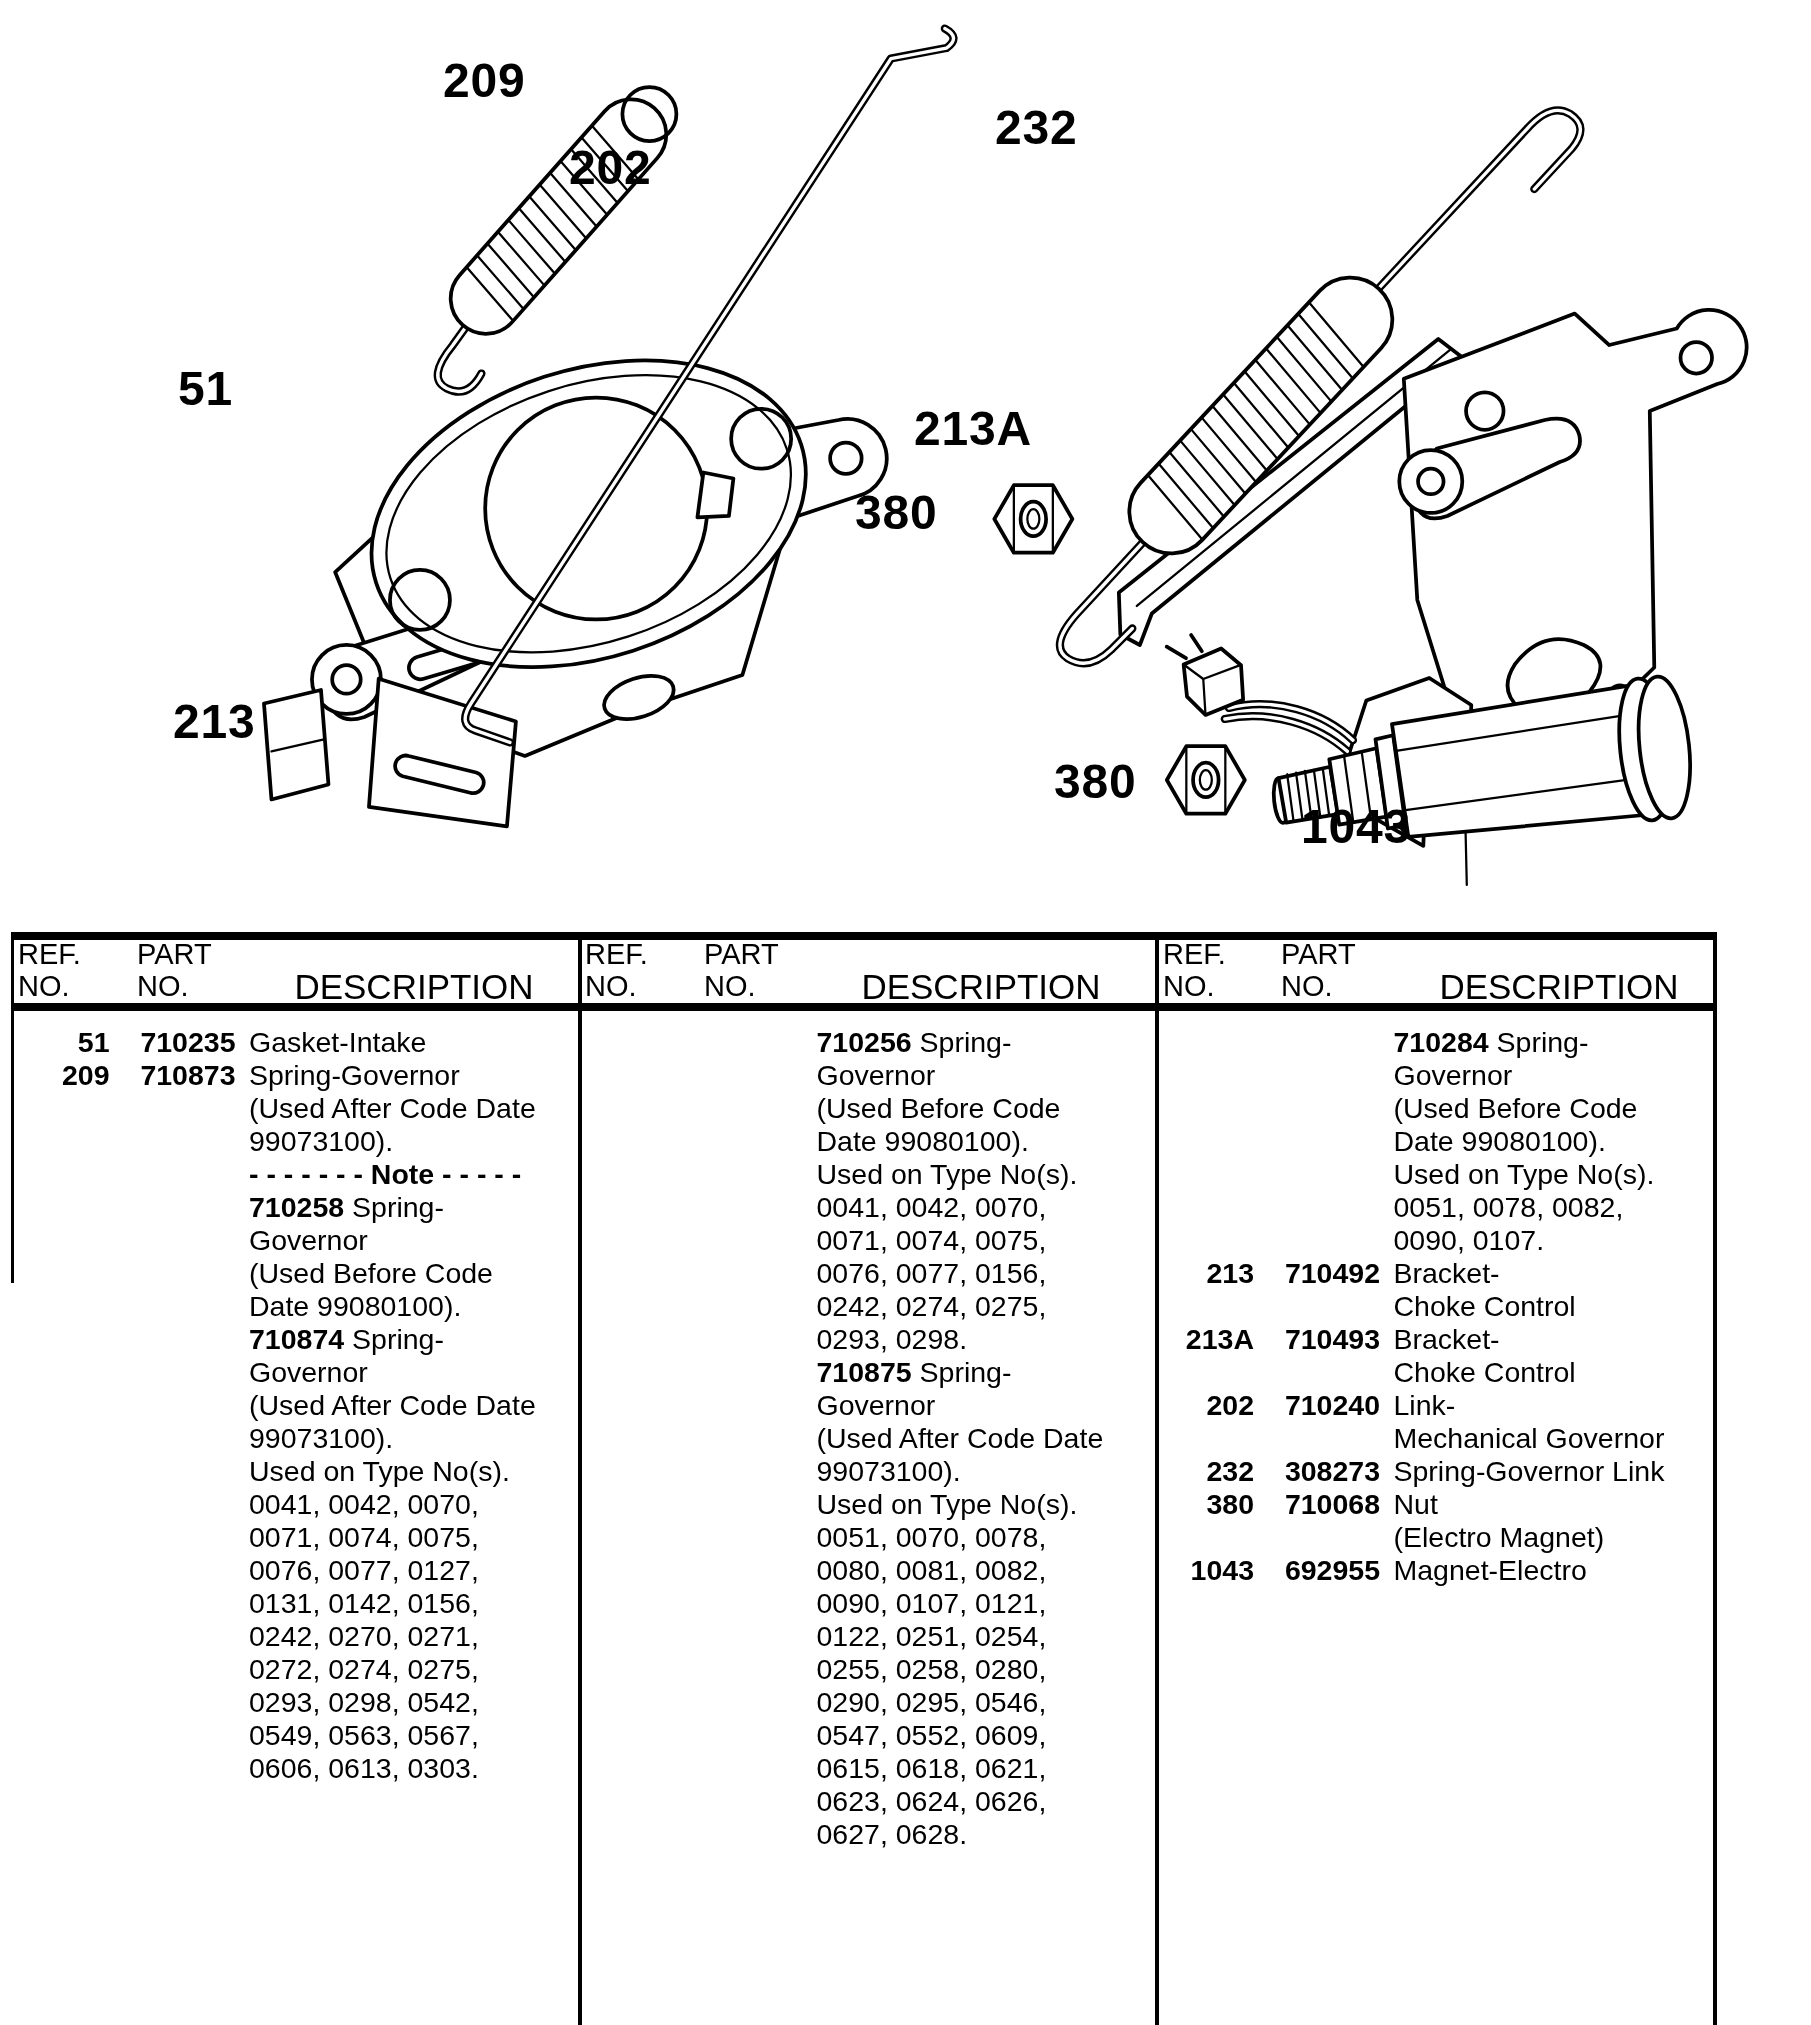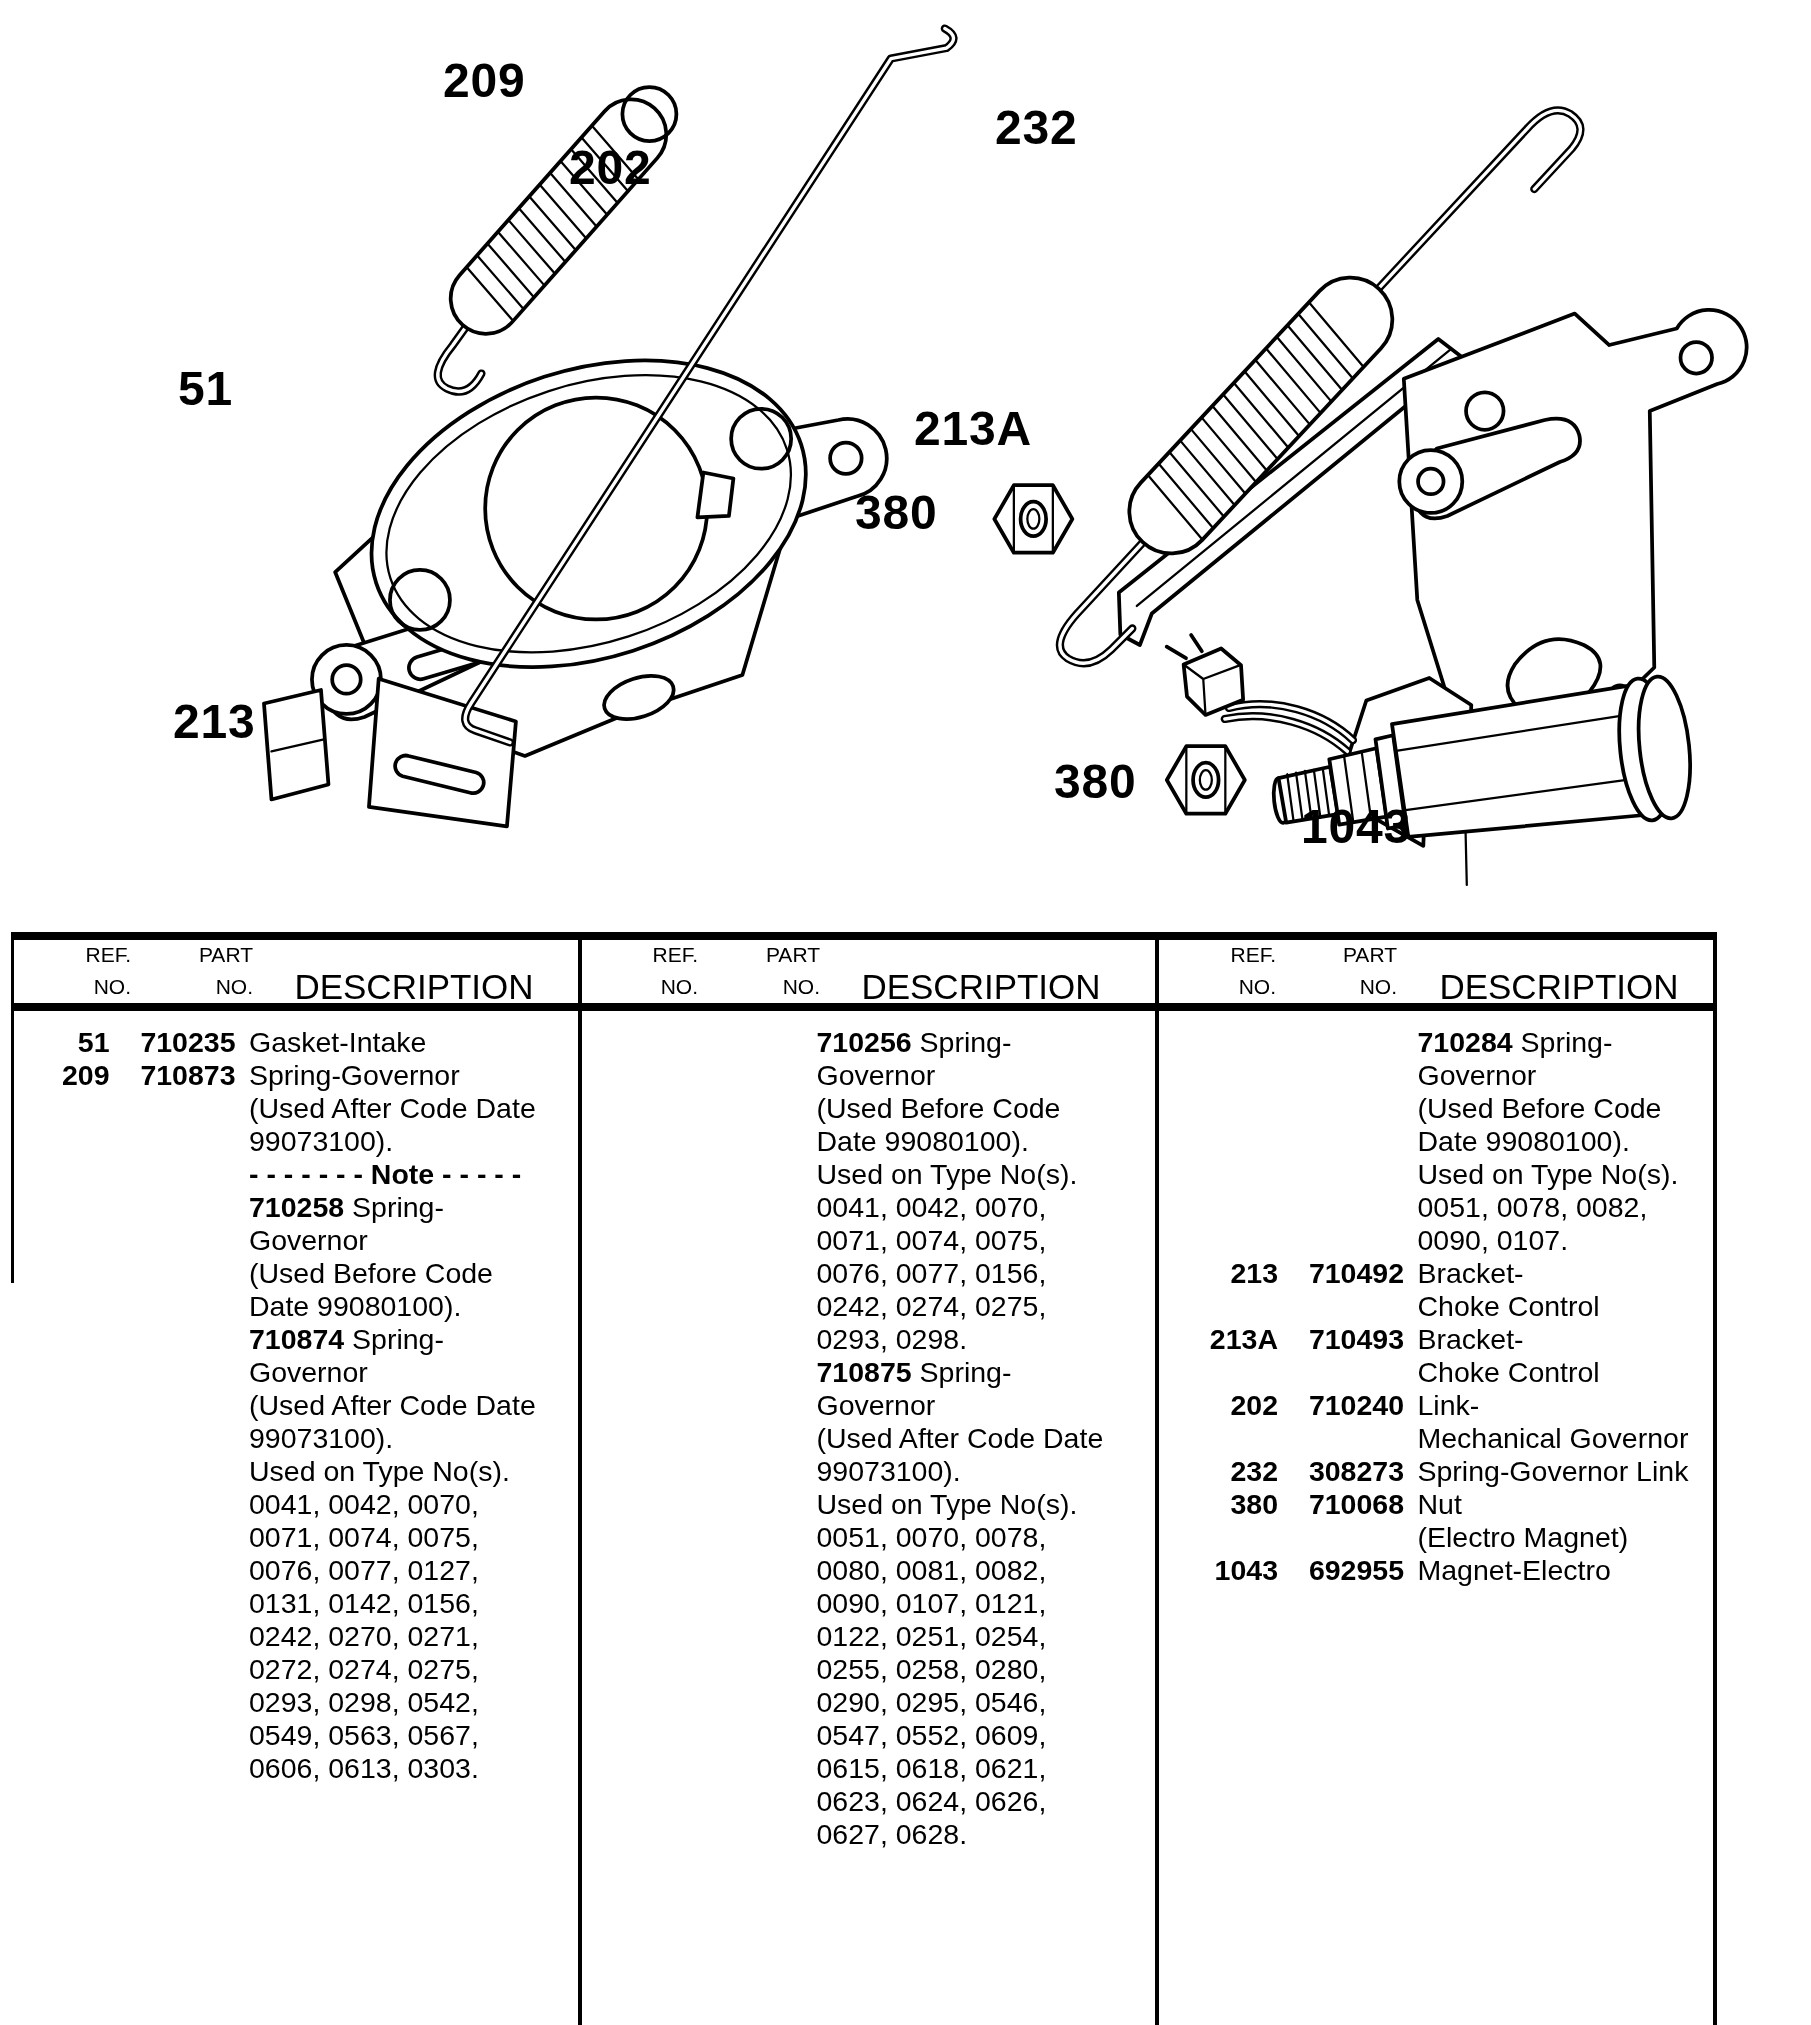--- a/index.html
+++ b/index.html
@@ -7,21 +7,21 @@
         font-family:"Liberation Sans",sans-serif;overflow:hidden;border-radius:16px;}
   svg.diagram{position:absolute;left:0;top:0;}
   svg .lw{fill:#fff;stroke:#000;stroke-width:5;stroke-linejoin:round;}
   svg .ln{fill:none;stroke:#000;stroke-width:5;stroke-linecap:round;stroke-linejoin:round;}
   svg .tn{stroke-width:3;}
   svg .rb{fill:none;stroke:#000;stroke-width:11;stroke-linecap:round;stroke-linejoin:round;}
   svg .rw{fill:none;stroke:#fff;stroke-width:4.5;stroke-linecap:round;stroke-linejoin:round;}
   .part-label{position:absolute;font-size:48px;font-weight:bold;line-height:1;letter-spacing:0.8px;}
   .hline{position:absolute;background:#000;height:7.5px;}
   .vline{position:absolute;background:#000;width:3.8px;}
-  .hd{position:absolute;top:939px;font-size:21px;line-height:31.5px;text-align:right;}
+  .hd{position:absolute;top:939px;font-size:29px;line-height:31.5px;text-align:left;}
   .hd-desc{position:absolute;top:971px;font-size:35px;line-height:31.5px;text-align:center;}
   .col-lines{position:absolute;top:1026px;width:567px;}
   .trow{display:grid;grid-template-columns:99px 126px 1fr;line-height:33px;font-size:28.5px;}
   .c-ref{text-align:right;font-weight:bold;}
   .c-part{text-align:right;font-weight:bold;}
   .c-desc{padding-left:13.5px;white-space:nowrap;}
   .c-desc span.b{font-weight:bold;text-align:center;}
 </style>
 </head>
 <body>
@@ -419,21 +419,21 @@
           <div class="c-ref"></div>
           <div class="c-part"></div>
           <div class="c-desc"><span>0623, 0624, 0626,</span></div>
         </div>
         <div class="trow">
           <div class="c-ref"></div>
           <div class="c-part"></div>
           <div class="c-desc"><span>0627, 0628.</span></div>
         </div>
       </div>
-    <div class="col-lines" style="left:1155px;padding-left:24px;">
+    <div class="col-lines" style="left:1155px;">
         <div class="trow">
           <div class="c-ref"></div>
           <div class="c-part"></div>
           <div class="c-desc"><span class="b">710284</span><span> Spring-</span></div>
         </div>
         <div class="trow">
           <div class="c-ref"></div>
           <div class="c-part"></div>
           <div class="c-desc"><span>Governor</span></div>
         </div>

